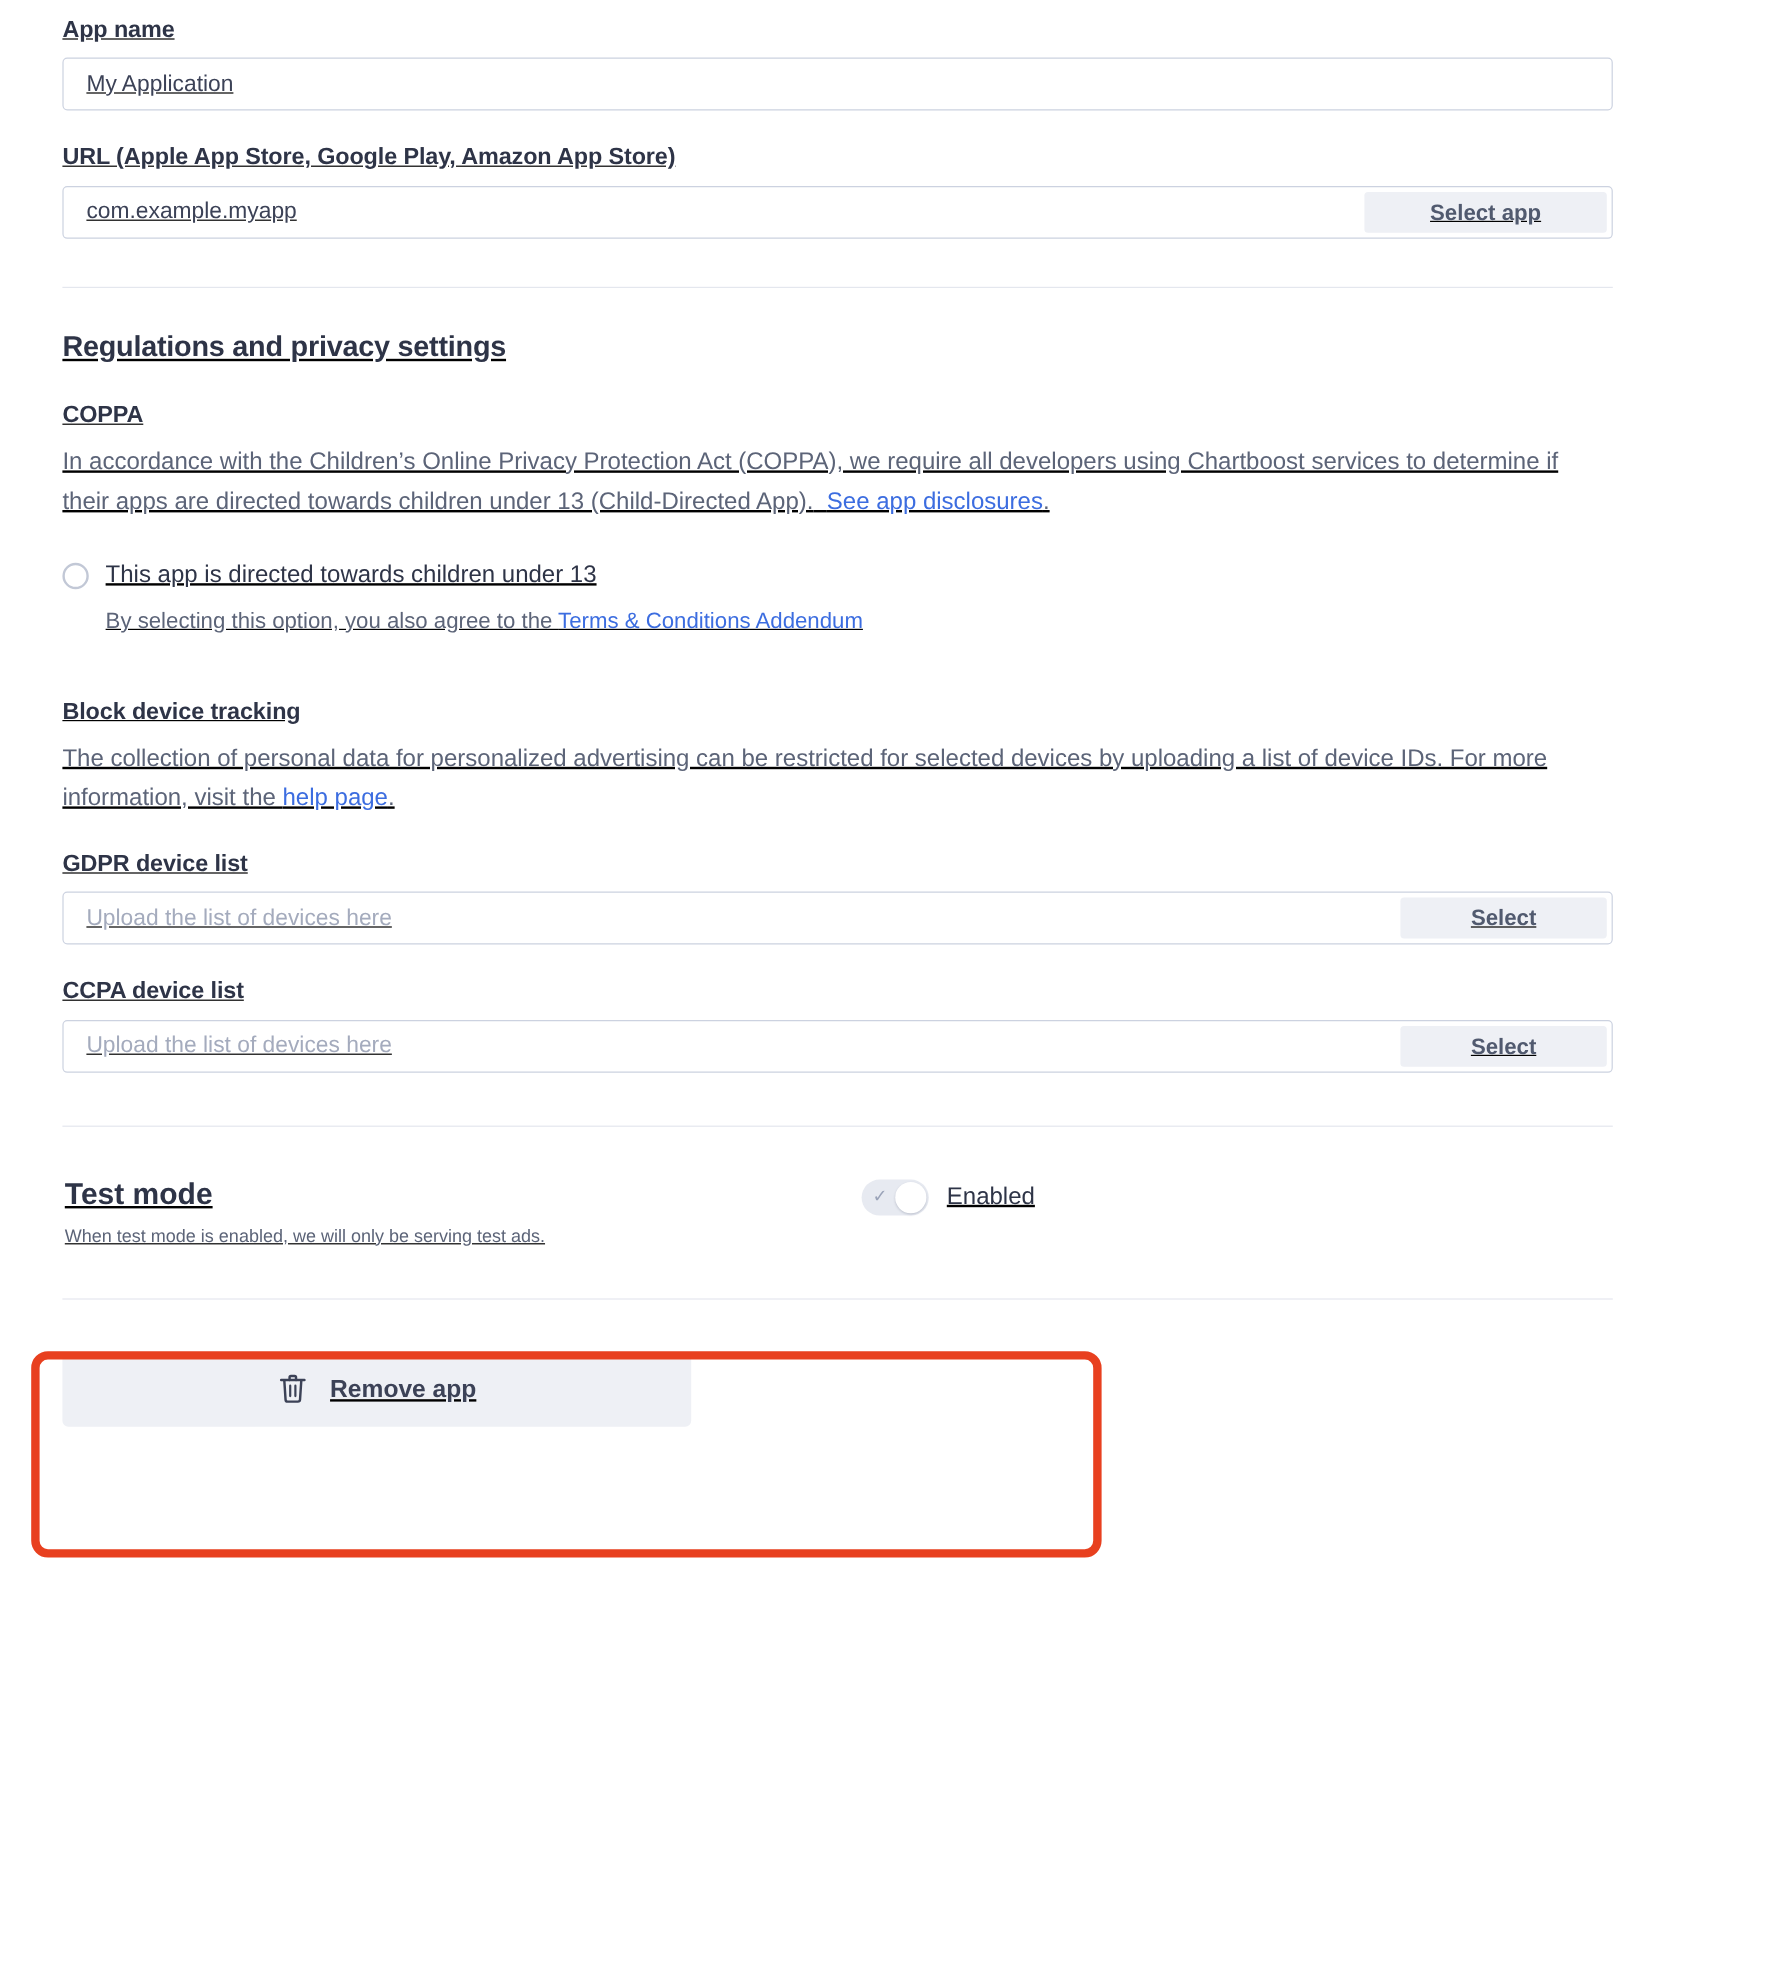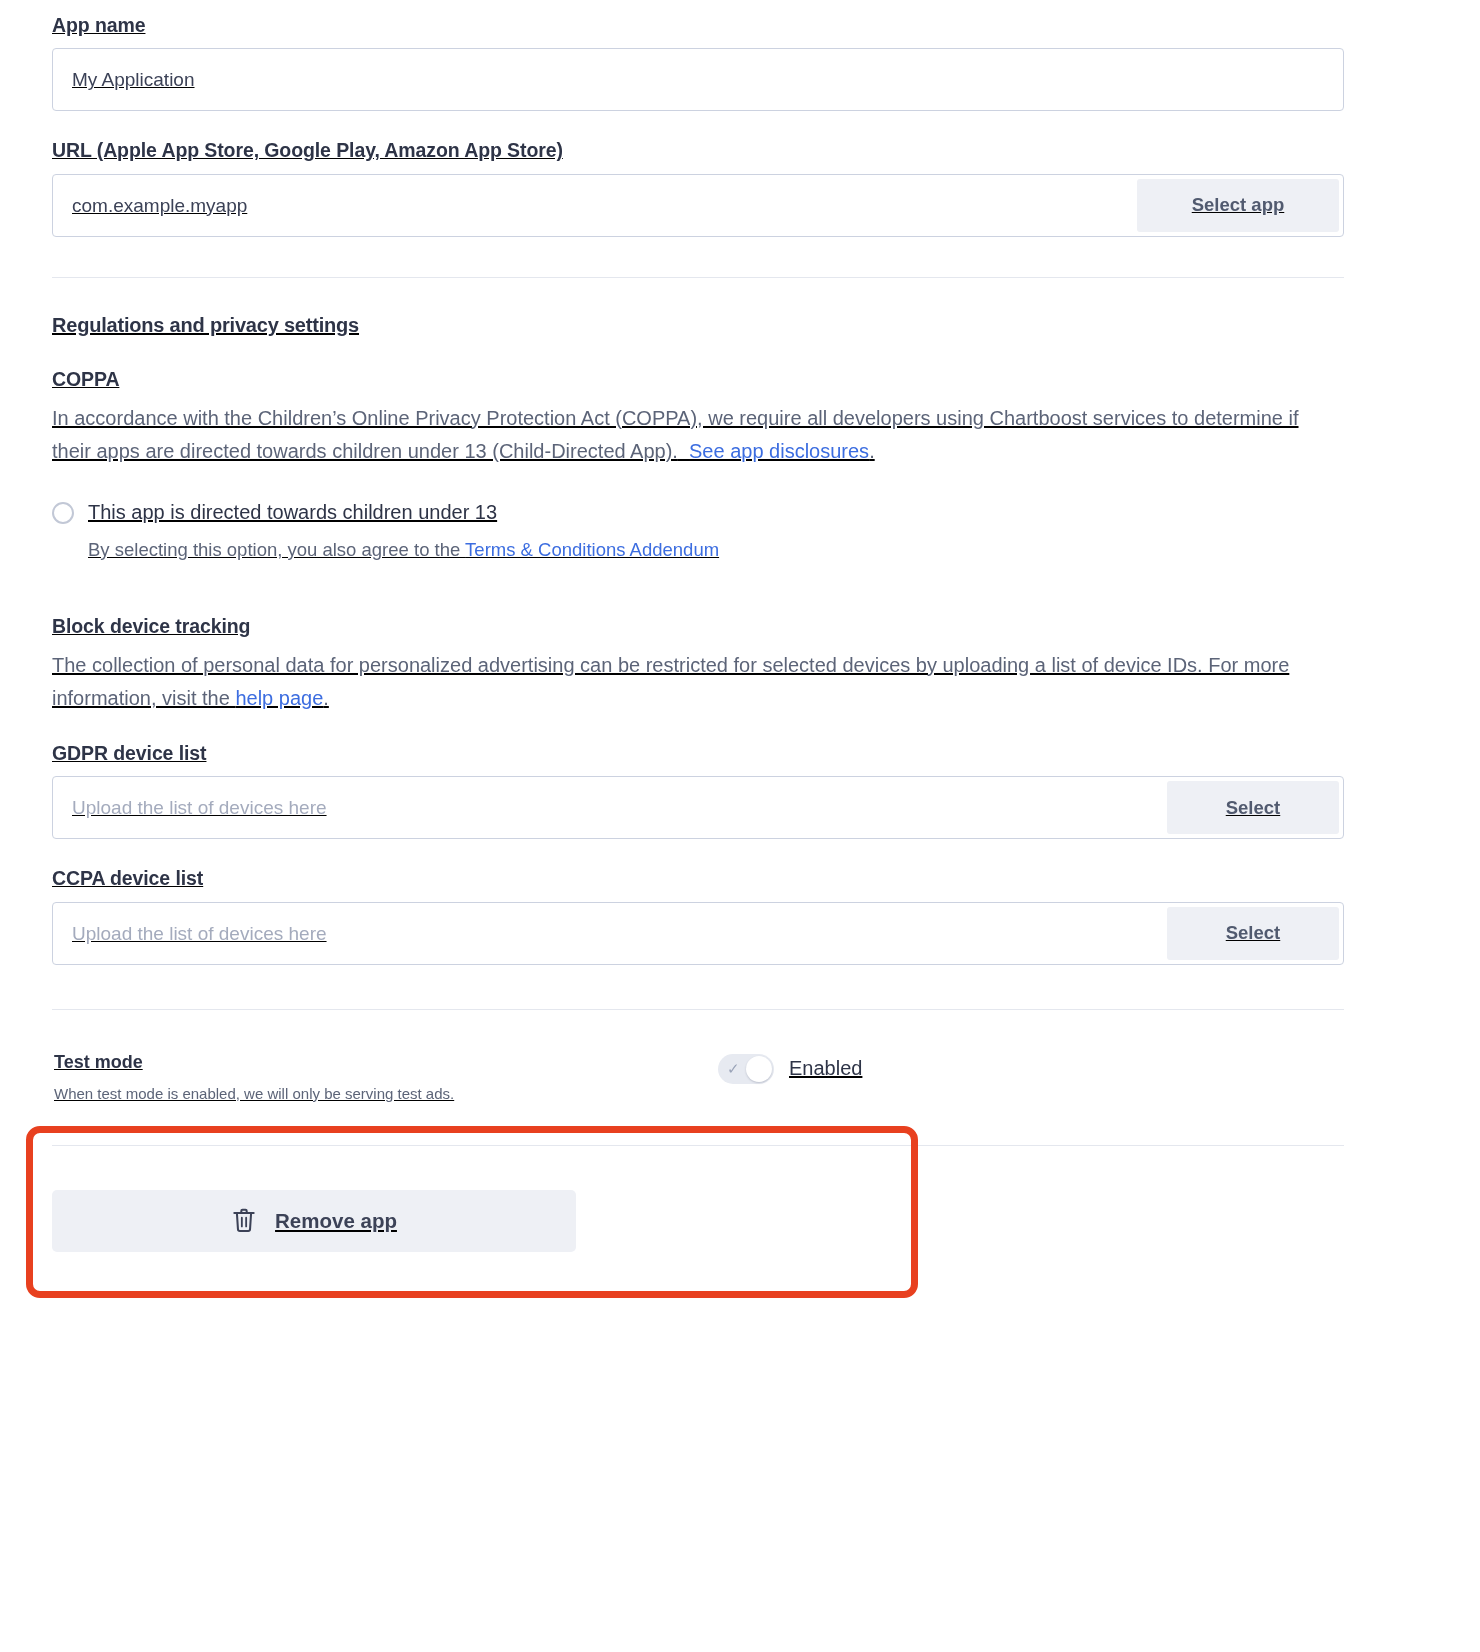--- a/index.html
+++ b/index.html
@@ -38,21 +38,21 @@
     font-size: 19.5px;
     font-weight: bold;
     color: #2e3447;
     letter-spacing: -0.1px;
     margin: 0 0 11px 0;
     line-height: 1.2;
   }
 
   .text-input {
     width: 1292px;
-    height: 63px;
+    height: 44px;
     border: 1px solid #ccd2e0;
     border-radius: 4px;
     background: #ffffff;
     display: flex;
     align-items: center;
     overflow: hidden;
   }
   .text-input .value {
     flex: 1;
     padding: 0 19px;
@@ -92,21 +92,21 @@
   .spacer-28 { height: 28px; }
 
   hr.divider {
     border: none;
     border-top: 1px solid #e4e7ee;
     margin: 40px 0 0 0;
     width: 1292px;
   }
 
   .section-title {
-    font-size: 20px;
+    font-size: 24px;
     font-weight: bold;
     color: #2e3447;
     letter-spacing: -0.2px;
     margin: 36px 0 0 0;
   }
 
   .sub-title {
     font-size: 19.5px;
     font-weight: bold;
     color: #2e3447;
@@ -186,21 +186,21 @@
     position: relative;
     margin-top: 42px;
     width: 1292px;
   }
   .testmode-row {
     display: flex;
     align-items: flex-start;
   }
   .testmode-left { width: 666px; padding-left: 2px; }
   .testmode-title {
-    font-size: 18px;
+    font-size: 25px;
     font-weight: bold;
     color: #2e3447;
     margin: 0;
   }
   .testmode-desc {
     font-size: 15px;
     color: #5c6478;
     line-height: 1.55;
     margin: 9px 0 0 0;
     max-width: 600px;

